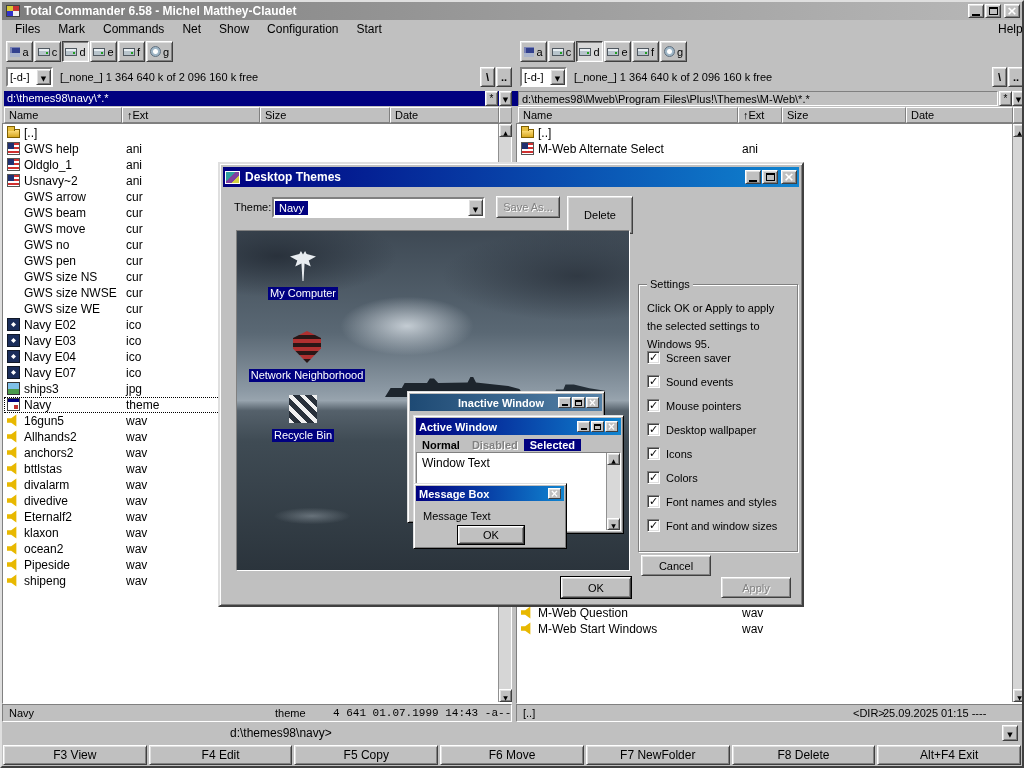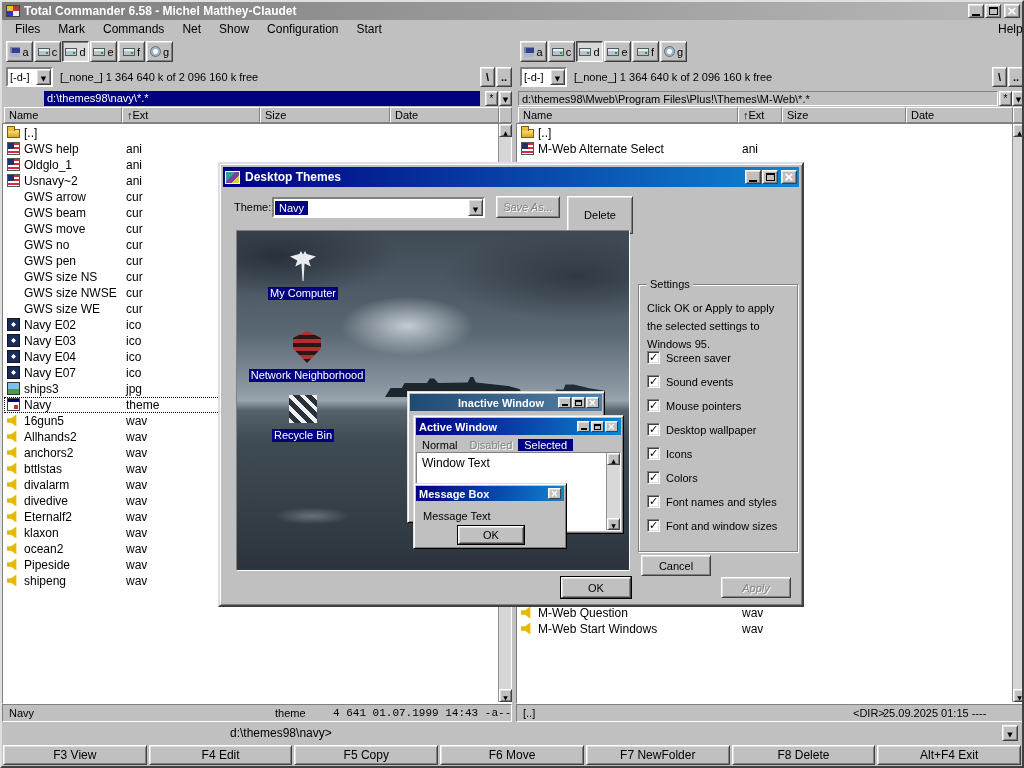--- a/index.html
+++ b/index.html
@@ -8,21 +8,21 @@
   #root { position:relative; width:1024px; height:768px; background:#c0c0c0;
           border:2px solid; border-color:#dfdfdf #404040 #404040 #dfdfdf; overflow:hidden; }
 
   .abs { position:absolute; }
   .b3 { background:#c0c0c0; border:1px solid; border-color:#ffffff #404040 #404040 #ffffff;
         box-shadow: inset 1px 1px 0 #dfdfdf, inset -1px -1px 0 #808080;
         display:flex; align-items:center; justify-content:center; }
   .b3.pressed { border-color:#404040 #ffffff #ffffff #404040;
         box-shadow: inset 1px 1px 0 #808080, inset -1px -1px 0 #dfdfdf; background:#d8d8d8; }
   .b3thin { background:#c0c0c0; border:1px solid; border-color:#ffffff #808080 #808080 #ffffff; }
-  .disabled { color:#828282; text-shadow:1px 1px 0 #ffffff;font-style:italic; }
+  .disabled { color:#828282; text-shadow:1px 1px 0 #ffffff; }
   .glyphfont { font-family:"DejaVu Sans", sans-serif; }
 
   
   .titlebar { left:0; top:0; width:1020px; height:18px;
               background:linear-gradient(90deg,#7d7d7d,#b8b8b8);
               display:flex; align-items:center; padding:0 2px; color:#fff; }
   .tc-logo { width:14px; height:12px; margin:0 4px 0 2px;
              background:conic-gradient(#c83232 0 25%, #f0f0f0 25% 50%, #3232c8 50% 75%, #d8c832 75%); border:1px solid #404040; }
   .titlebar .ttl { font-weight:bold; font-size:12px; white-space:nowrap; }
   .win-controls { margin-left:auto; display:flex; }
@@ -174,21 +174,21 @@
           box-shadow: inset 1px 1px 0 #fff, inset -1px -1px 0 #808080; }
   .ptitle { margin:2px; height:17px; display:flex; align-items:center; padding:0 3px; color:#fff; font-weight:bold; font-size:11px; white-space:nowrap; }
   .ptitle .sp { flex:1; }
   .ptitle.active-t { background:linear-gradient(90deg,#000080,#1084d0); }
   .ptitle.inactive-t { background:linear-gradient(90deg,#1e4a74,#5682a8);padding-left:48px; }
   .pbtn { width:13px; height:11px; margin-left:1px; background:#c0c0c0; border:1px solid; border-color:#fff #404040 #404040 #fff;
           box-shadow:inset 1px 1px 0 #dfdfdf; display:flex; align-items:center; justify-content:center; flex:none; }
   .pgmin { display:block; width:6px; height:2px; background:#000; margin-top:5px; }
   .pgmax { display:block; width:7px; height:6px; border:1px solid #000; border-top-width:2px; }
   .pgclose::before { content:"×"; font-size:10px; font-weight:bold; line-height:8px; }
-  .pmenu { position:absolute; left:2px; right:2px; top:21px; height:15px; display:flex; align-items:center; font-size:11px; }
+  .pmenu { position:absolute; left:2px; right:2px; top:21px; height:15px; display:flex; align-items:center; font-size:11px;font-weight:bold; }
   .pmenu span { padding:0 6px; }
   .m-disabled { color:#808080; text-shadow:1px 1px 0 #fff; }
   .m-selected { background:#000080; color:#fff; }
   .pclient { position:absolute; left:2px; right:2px; top:36px; bottom:2px; background:#fff;
              border:1px solid; border-color:#808080 #fff #fff #808080;padding-left:24px; }
   .pwindowtext { position:absolute; left:5px; top:3px; font-size:12px; }
   .pscroll { position:absolute; right:0; top:0; bottom:0; width:14px; background:#d8d8d8; border-left:1px solid #909090; }
   .psbtn { position:absolute; left:0; width:13px; height:12px; }
   .psbtn.up { top:0; } .psbtn.dn { bottom:0; }
   .pmsgtext { position:absolute; left:9px; top:26px; font-size:11px; }
@@ -310,21 +310,21 @@
       <span class="cbtn">
           <span class="garr"></span>
         </span>
     </div>
     <span class="freetext" style="left:572px;">[_none_] 1 364 640 k of 2 096 160 k free</span>
     <div class="tinybtn b3" style="left:990px; width:15px;">\</div>
     <div class="tinybtn b3" style="left:1006px; width:16px;">..</div>
   </div>
 
   <div class="abs pathrow">
-    <div class="pathbar active" style="left:2px; width:436px;margin-left:40px;">d:\themes98\navy\*.*</div>
+    <div class="pathbar active" style="left:2px; width:530px;">d:\themes98\navy\*.*</div>
     <div class="pbtn-s b3" style="left:483px;">*</div>
     <div class="pbtn-s b3" style="left:497px;">
         <span class="garr"></span>
       </div>
     <div class="pathbar inactive" style="left:516px; width:480px;">d:\themes98\Mweb\Program Files\Plus!\Themes\M-Web\*.*</div>
     <div class="pbtn-s b3" style="left:997px;">*</div>
     <div class="pbtn-s b3" style="left:1010px;">
         <span class="garr"></span>
       </div>
   </div>

